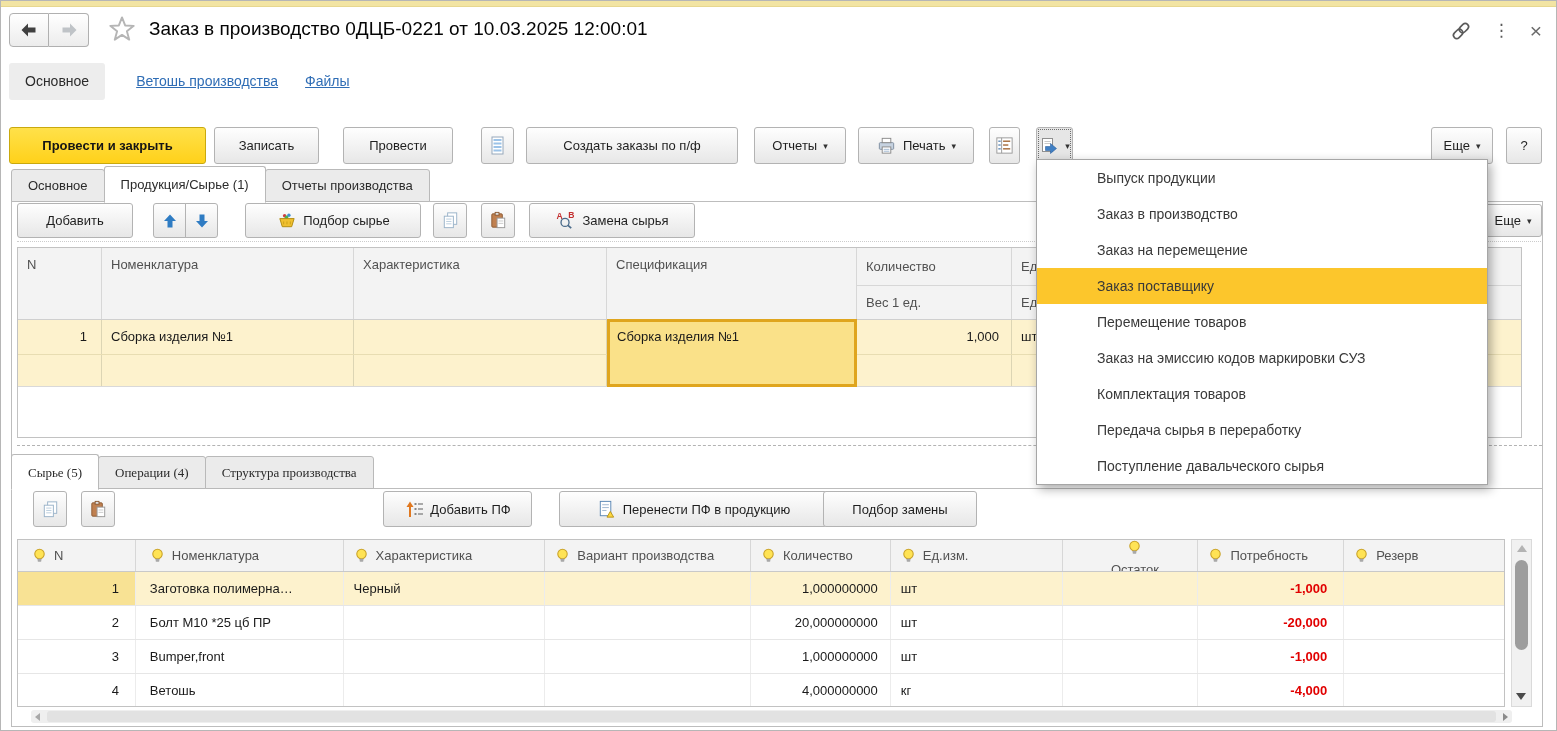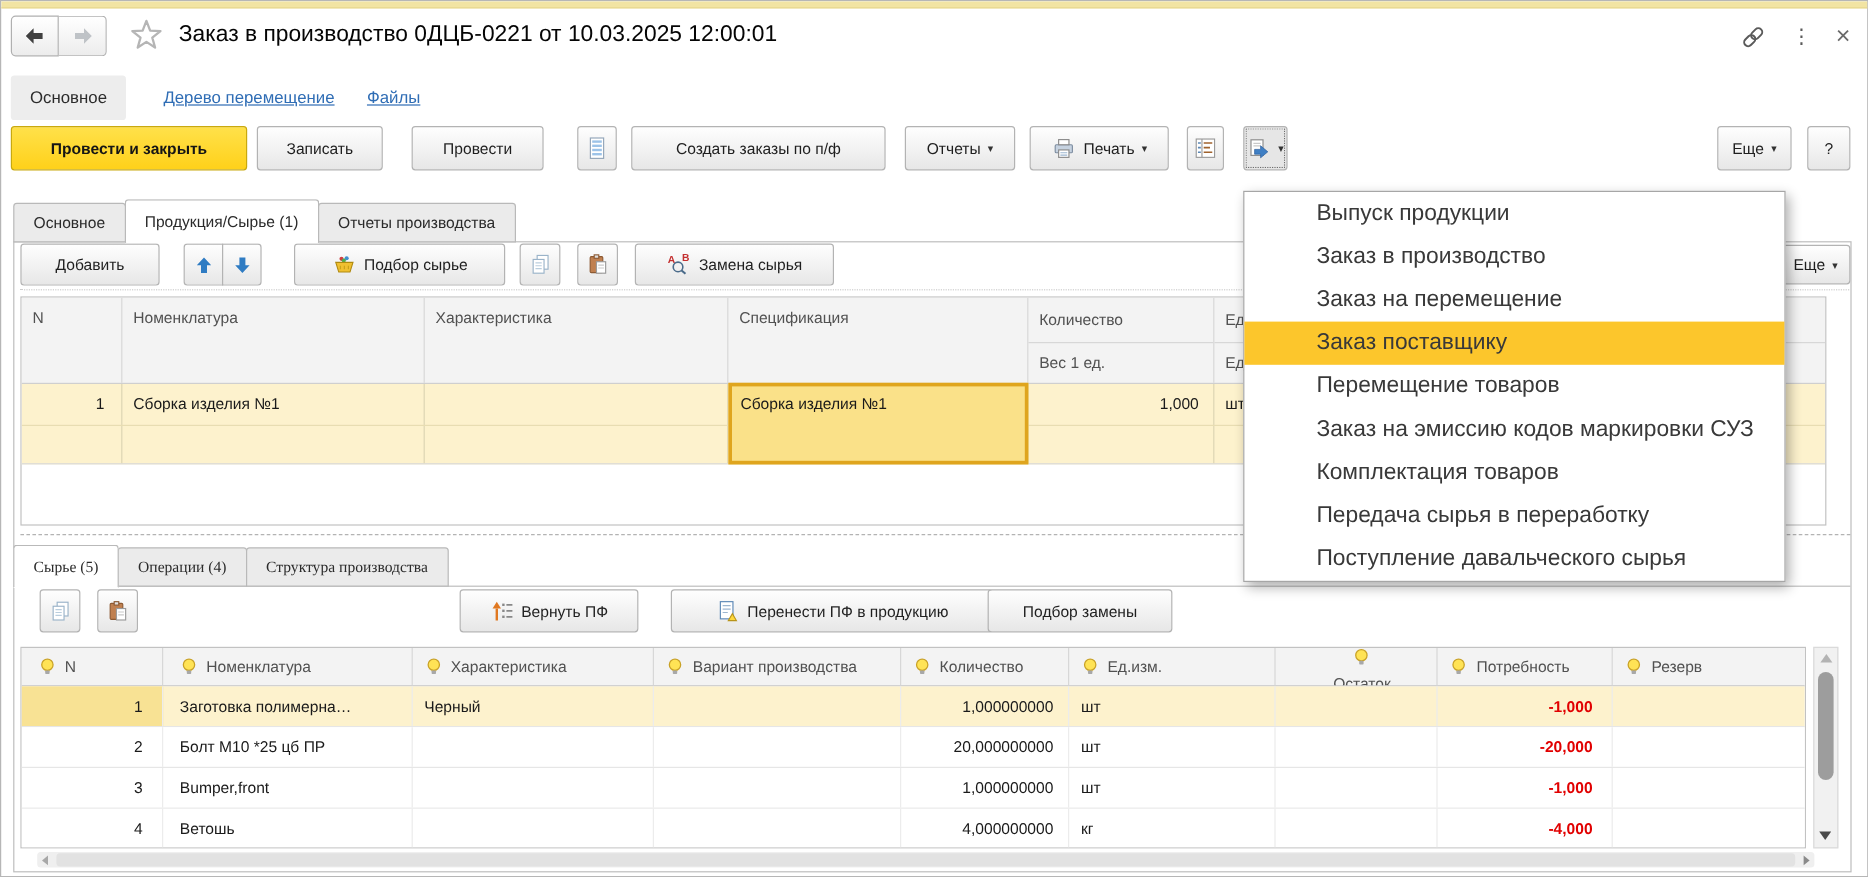--- a/index.html
+++ b/index.html
@@ -23,21 +23,21 @@
 
   
   .navtabs{position:absolute;left:0;top:58px;height:44px;display:flex;align-items:center;}
   .navchip{margin-left:8px;background:#ededed;border-radius:3px;height:37px;line-height:37px;
     padding:0 16px;font-size:14px;color:#2b2b2b;}
   .navlink{font-size:14px;color:#2f6db5;text-decoration:underline;cursor:pointer;}
   .navlink.l1{margin-left:31px;}
   .navlink.l2{margin-left:27px;}
 
   
-  .btn{position:absolute;top:104px;height:37px;background:linear-gradient(#fefefe,#e7e7e7);
+  .btn{position:absolute;top:126px;height:37px;background:linear-gradient(#fefefe,#e7e7e7);
     border:1px solid #b3b3b3;border-radius:3px;font-size:13px;color:#1f1f1f;
     display:flex;align-items:center;justify-content:center;gap:6px;padding:0 10px;box-sizing:border-box;cursor:pointer;
     font-family:"Liberation Sans","DejaVu Sans",sans-serif;white-space:nowrap;}
   .btn.yellow{background:linear-gradient(#ffe14a,#ffd11a);border-color:#c9a90e;font-weight:bold;color:#151515;}
   .btn.pressed{background:#e6e6e6;outline:1px dotted #6d6d6d;outline-offset:-3px;}
   .caret::after{content:"▾";font-size:9px;color:#333;position:relative;top:-1px;}
   
   .tb-postclose{left:8px;width:197px;}
   .tb-write{left:213px;width:105px;}
   .tb-post{left:342px;width:110px;}
@@ -139,21 +139,21 @@
   .tri-down{width:0;height:0;border-left:5px solid transparent;border-right:5px solid transparent;border-top:7px solid #4a4a4a;margin:0 auto;position:absolute;bottom:6px;left:4px;}
   .vthumb{position:absolute;left:3px;top:20px;width:13px;height:90px;background:#9d9d9d;border-radius:7px;}
   .hscroll{position:absolute;left:30px;top:709px;width:1481px;height:13px;background:#efefef;border-radius:3px;}
   .hthumb{position:absolute;left:16px;right:16px;top:1px;bottom:1px;background:#e2e2e2;border-radius:3px;}
   .tri-left{position:absolute;left:4px;top:3px;width:0;height:0;border-top:4px solid transparent;border-bottom:4px solid transparent;border-right:5px solid #a8a8a8;}
   .tri-right{position:absolute;right:4px;top:3px;width:0;height:0;border-top:4px solid transparent;border-bottom:4px solid transparent;border-left:5px solid #8a8a8a;}
 
   
   .menu{position:absolute;left:1035px;top:158px;width:452px;background:#fff;border:1px solid #a6a6a6;
     box-shadow:3px 4px 10px rgba(0,0,0,.33);z-index:60;box-sizing:border-box;}
-  .menu-item{height:36px;line-height:36px;padding-left:60px;font-size:19px;color:#393939;cursor:pointer;white-space:nowrap;overflow:hidden;}
+  .menu-item{height:36px;line-height:36px;padding-left:60px;font-size:14px;color:#393939;cursor:pointer;white-space:nowrap;overflow:hidden;}
   .menu-item.highlighted{background:#fcc62c;}
 
   .icon{display:inline-flex;align-items:center;justify-content:center;}
 </style>
 </head>
 <body>
 
 <div class="window">
   <div class="top-strip"></div>
 
@@ -187,21 +187,21 @@
             <rect x="10" y="8" width="9.5" height="6" rx="3"></rect>
           </g>
         </svg>
     </span>
     <span class="wicon dots">⋮</span>
     <span class="wicon close">×</span>
   </div>
 
   <div class="navtabs">
     <span class="navchip">Основное</span>
-    <a class="navlink l1">Дерево перемещение</a>
+    <a class="navlink l1">Ветошь производства</a>
     <a class="navlink l2">Файлы</a>
   </div>
 
   <button class="btn yellow tb-postclose">Провести и закрыть</button>
   <button class="btn tb-write">Записать</button>
   <button class="btn tb-post">Провести</button>
   <button class="btn tb-register">
     <span class="icon">
       <svg width="21" height="21" viewBox="0 0 21 21">
           <rect x="5" y="2" width="11" height="17" fill="#fff" stroke="#96a8bb"></rect>
@@ -416,21 +416,21 @@
           <path d="M6 18 V8" stroke="#e07820" stroke-width="2"></path>
           <path d="M2.5 8 h7 L6 2.5 Z" fill="#e07820"></path>
           <rect x="10.5" y="4" width="2" height="2" fill="#888"></rect>
           <line x1="14" y1="5" x2="19" y2="5" stroke="#888" stroke-width="1.4"></line>
           <rect x="10.5" y="9" width="2" height="2" fill="#888"></rect>
           <line x1="14" y1="10" x2="19" y2="10" stroke="#888" stroke-width="1.4"></line>
           <rect x="10.5" y="14" width="2" height="2" fill="#888"></rect>
           <line x1="14" y1="15" x2="19" y2="15" stroke="#888" stroke-width="1.4"></line>
         </svg>
     </span>
-    <span>Вернуть ПФ</span>
+    <span>Добавить ПФ</span>
   </button>
   <button class="btn sec2 t2-transfer">
     <span class="icon">
       <svg width="21" height="21" viewBox="0 0 22 22">
           <rect x="4.5" y="2.5" width="11" height="15" fill="#fff" stroke="#5b87b5"></rect>
           <line x1="6.5" y1="6" x2="13.5" y2="6" stroke="#9db6d0"></line>
           <line x1="6.5" y1="9" x2="13.5" y2="9" stroke="#9db6d0"></line>
           <line x1="6.5" y1="12" x2="11" y2="12" stroke="#9db6d0"></line>
           <path d="M11.5 19 l3.5-6 3.5 6 Z" fill="#ffd83d" stroke="#b8941a"></path>
         </svg>

